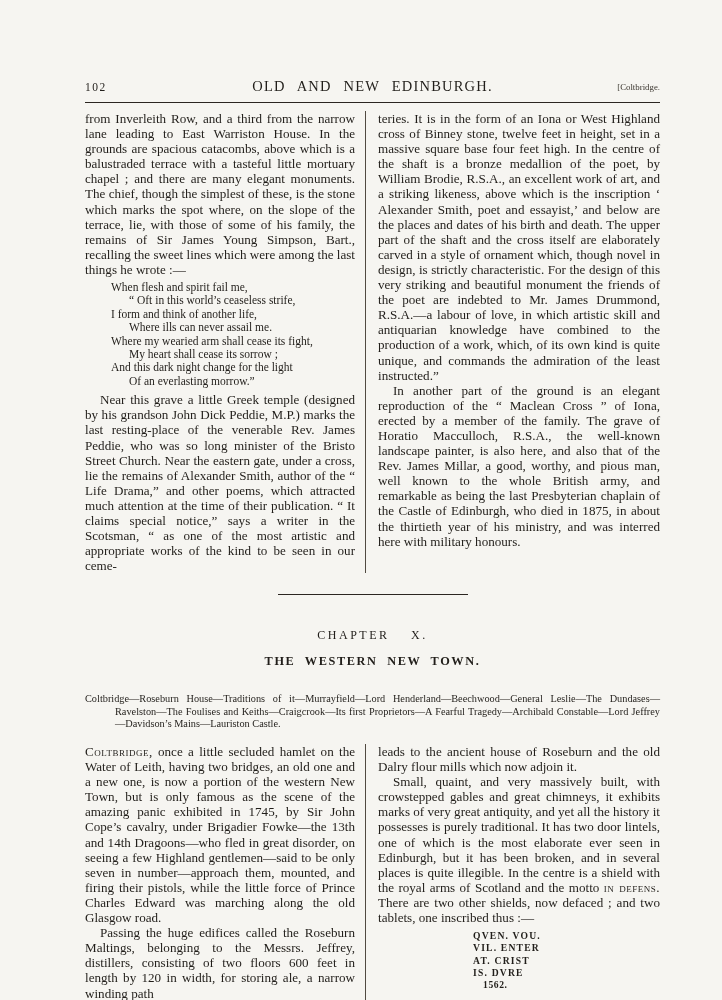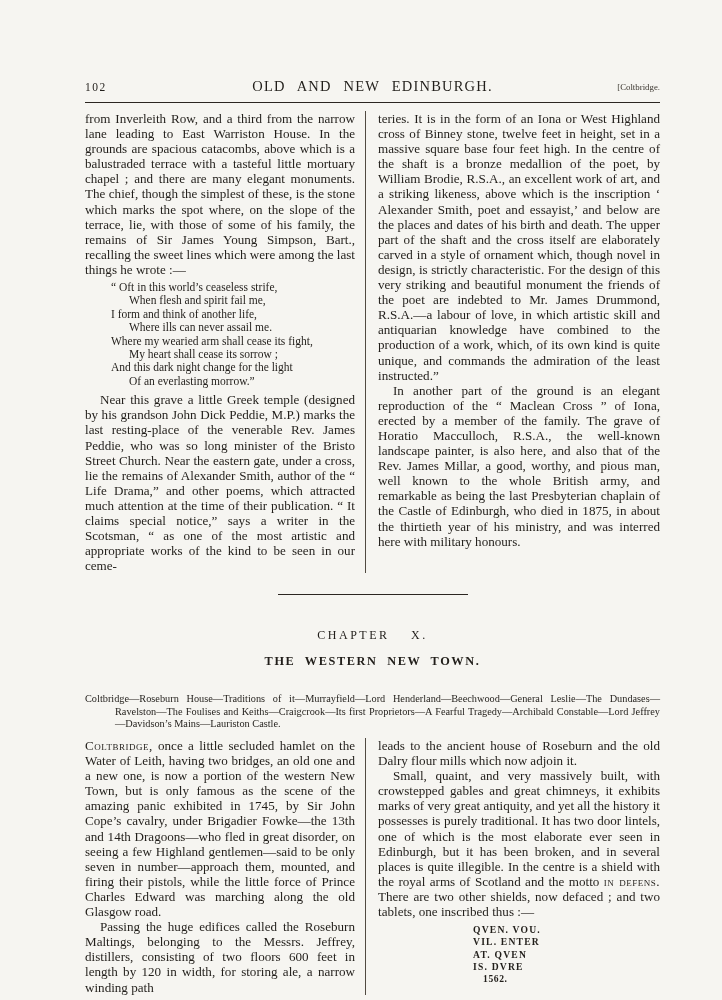--- a/index.html
+++ b/index.html
@@ -33,21 +33,21 @@
   
   .poem { margin:4px 0 4px 26px; font-size:11.5px; line-height:13.4px; text-align:left; }
   .poem-line:nth-child(even) { padding-left:18px; }
 
   
   .mid-rule { width:190px; border-top:1.8px solid #2b2621; margin:21px auto 0 auto; }
   .ch-title { text-align:center; font-size:12px; letter-spacing:2.5px; word-spacing:16px; margin-top:33px; }
   .ch-sub { text-align:center; font-size:12.3px; font-weight:bold; letter-spacing:1.6px; word-spacing:5px; margin-top:11px; }
   .ch-sum { font-size:10.3px; line-height:12.2px; text-align:justify; margin-top:24px; padding-left:30px; text-indent:-30px; }
 
-  .cols.bottom { margin-top:8px; }
+  .cols.bottom { margin-top:14px; }
 
   .lead-caps { font-variant:small-caps; letter-spacing:0.5px; }
   .sc { font-variant:small-caps; letter-spacing:0.5px; }
   .it { }
 
   
   .inscr { margin:5px 0 0 95px; font-size:9.6px; line-height:12.3px; font-weight:bold; letter-spacing:1.2px; text-align:left; }
   .inscr-line:last-child { padding-left:10px; letter-spacing:0.6px; }
 </style>
 </head>
@@ -60,22 +60,22 @@
       <div class="page-num">102</div>
       <div class="head-title">OLD AND NEW EDINBURGH.</div>
       <div class="running-head">[Coltbridge.</div>
     </div>
     <div class="head-rule"></div>
 
     <div class="cols">
       <div class="col-l bt">
         <p><span>from Inverleith Row, and a third from the narrow lane leading to East Warriston House. In the grounds are spacious catacombs, above which is a balustraded terrace with a tasteful little mortuary chapel ; and there are many elegant monuments. The chief, though the simplest of these, is the stone which marks the spot where, on the slope of the terrace, lie, with those of some of his family, the remains of Sir James Young Simpson, Bart., recalling the sweet lines which were among the last things he wrote :—</span></p>
         <div class="poem">
+          <div class="poem-line">When flesh and spirit fail me,</div>
           <div class="poem-line">“ Oft in this world’s ceaseless strife,</div>
-          <div class="poem-line">When flesh and spirit fail me,</div>
           <div class="poem-line">I form and think of another life,</div>
           <div class="poem-line">Where ills can never assail me.</div>
           <div class="poem-line">Where my wearied arm shall cease its fight,</div>
           <div class="poem-line">My heart shall cease its sorrow ;</div>
           <div class="poem-line">And this dark night change for the light</div>
           <div class="poem-line">Of an everlasting morrow.”</div>
         </div>
         <p class="ind"><span>Near this grave a little Greek temple (designed by his grandson John Dick Peddie, M.P.) marks the last resting-place of the venerable Rev. James Peddie, who was so long minister of the Bristo Street Church. Near the eastern gate, under a cross, lie the remains of Alexander Smith, author of the “ Life Drama,” and other poems, which attracted much attention at the time of their publication. “ It claims special notice,” says a writer in the </span><span class="it">Scotsman,</span><span> “ as one of the most artistic and appropriate works of the kind to be seen in our ceme-</span></p>
       </div>
       <div class="col-r bt">
@@ -94,21 +94,21 @@
       <div class="col-l bt">
         <p><span class="lead-caps">Coltbridge,</span><span> once a little secluded hamlet on the Water of Leith, having two bridges, an old one and a new one, is now a portion of the western New Town, but is only famous as the scene of the amazing panic exhibited in 1745, by Sir John Cope’s cavalry, under Brigadier Fowke—the 13th and 14th Dragoons—who fled in great disorder, on seeing a few Highland gentlemen—said to be only seven in number—approach them, mounted, and firing their pistols, while the little force of Prince Charles Edward was marching along the old Glasgow road.</span></p>
         <p class="ind"><span>Passing the huge edifices called the Roseburn Maltings, belonging to the Messrs. Jeffrey, distillers, consisting of two floors 600 feet in length by 120 in width, for storing ale, a narrow winding path</span></p>
       </div>
       <div class="col-r bt">
         <p><span>leads to the ancient house of Roseburn and the old Dalry flour mills which now adjoin it.</span></p>
         <p class="ind"><span>Small, quaint, and very massively built, with crowstepped gables and great chimneys, it exhibits marks of very great antiquity, and yet all the history it possesses is purely traditional. It has two door lintels, one of which is the most elaborate ever seen in Edinburgh, but it has been broken, and in several places is quite illegible. In the centre is a shield with the royal arms of Scotland and the motto </span><span class="sc">in defens.</span><span> There are two other shields, now defaced ; and two tablets, one inscribed thus :—</span></p>
         <div class="inscr">
           <div class="inscr-line">QVEN. VOU.</div>
           <div class="inscr-line">VIL. ENTER</div>
-          <div class="inscr-line">AT. QVEN</div>
+          <div class="inscr-line">AT. CRIST</div>
           <div class="inscr-line">IS. DVRE</div>
           <div class="inscr-line">1562.</div>
         </div>
       </div>
     </div>
 
   </div>
 </div>
 
 </body></html>

